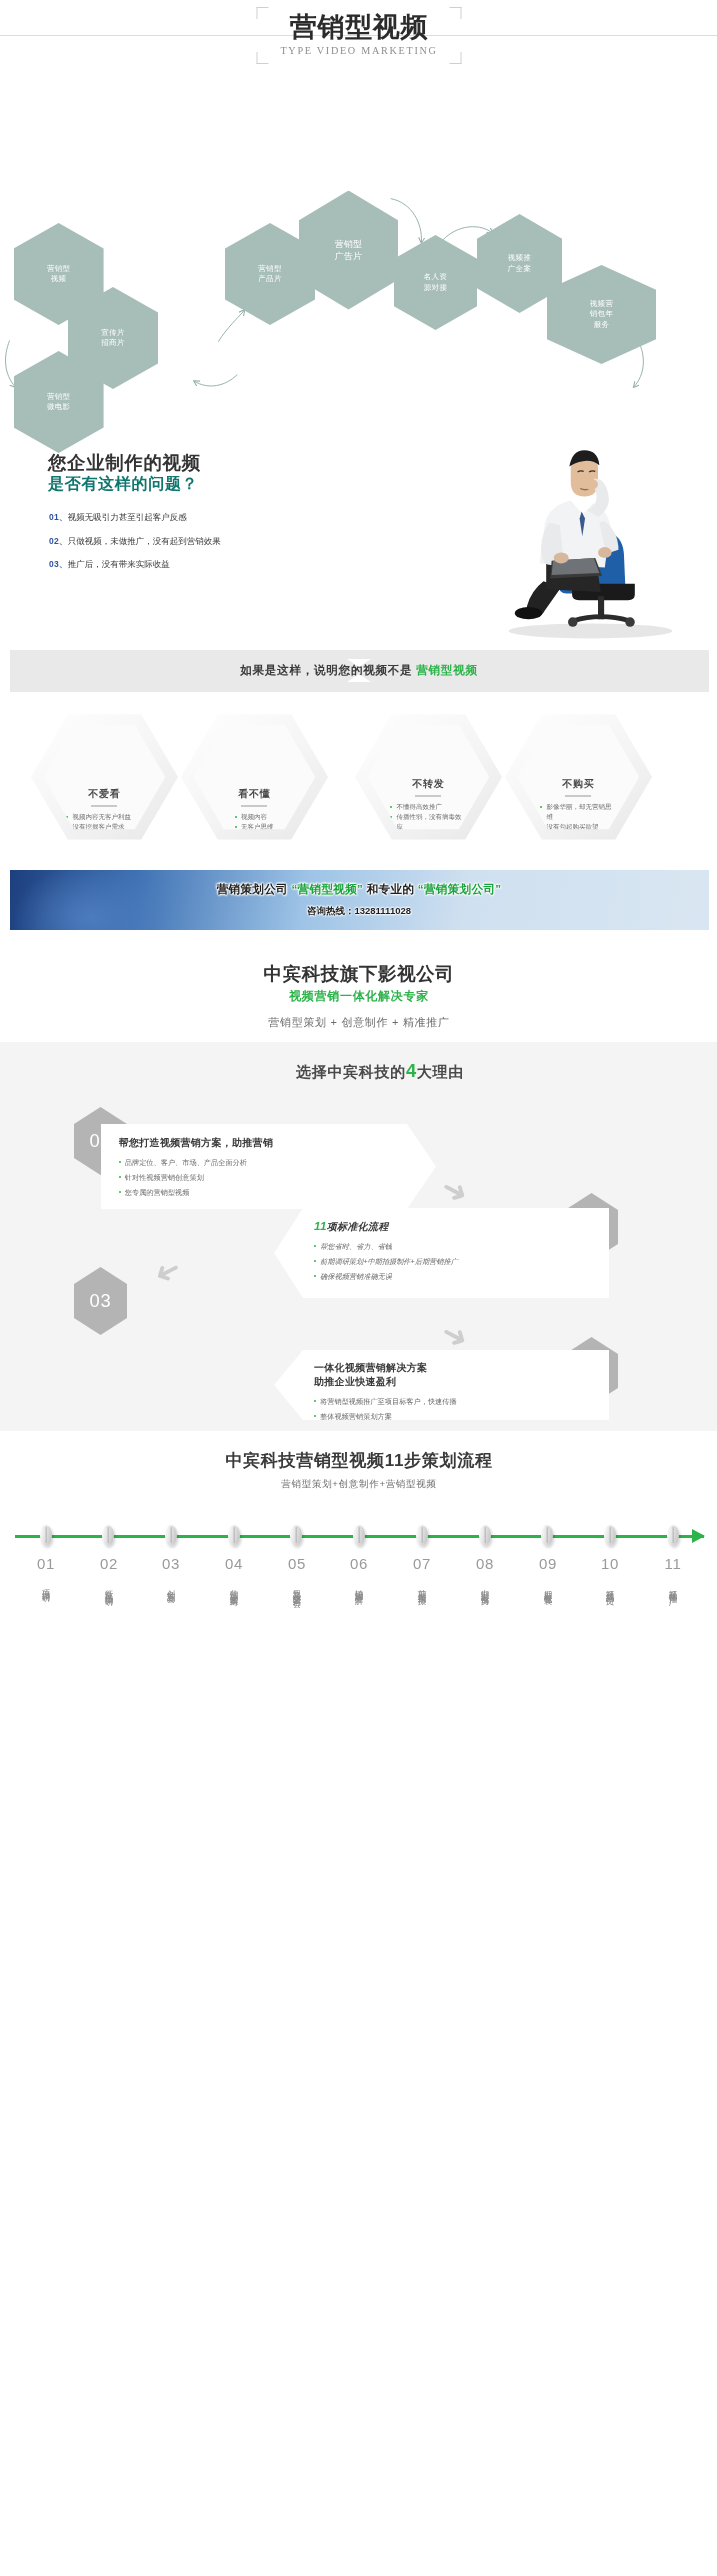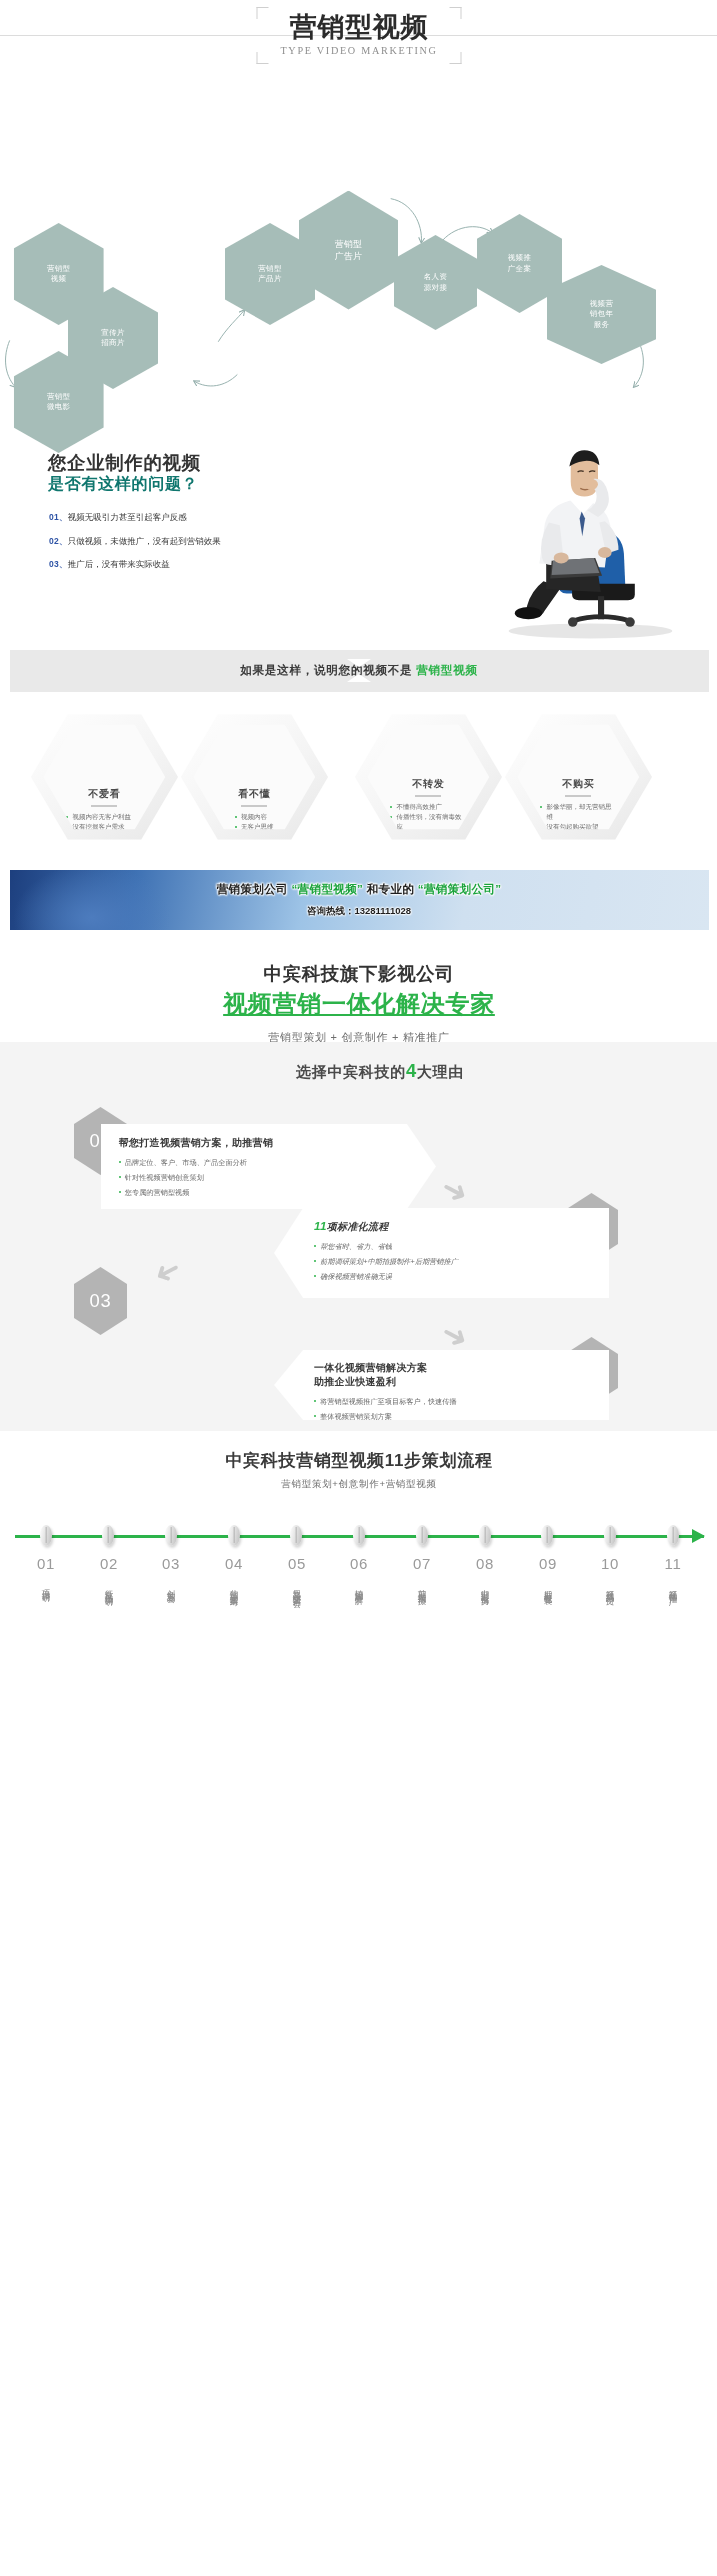--- a/index.html
+++ b/index.html
@@ -121,21 +121,21 @@
   }
   .cta-l1{ font-size:11.6px; font-weight:bold; color:#1f1f1f; letter-spacing:0.3px;
     text-shadow:0 0 2px #fff,0 0 2px #fff,0 0 2.7px #fff,0.7px 0.7px 2px #fff,-0.7px -0.7px 2px #fff; }
   .cta-l1 em{ font-style:normal; color:#1aa33c; }
   .cta-l2{ font-size:9.5px; font-weight:bold; color:#1f1f1f; margin-top:8.2px;
     text-shadow:0 0 2px #fff,0 0 2px #fff,0.7px 0.7px 2px #fff,-0.7px -0.7px 2px #fff; }
 
   
   .sec-co{ position:relative; height:95px; text-align:center; }
   .co-1{ padding-top:13.6px; font-size:18.4px; font-weight:bold; color:#333; letter-spacing:0.7px; }
-  .co-2{ margin-top:2.7px; font-size:24px; font-weight:bold; color:#2cb34a; letter-spacing:0.7px;text-decoration:underline; }
+  .co-2{ margin-top:2.7px; font-size:12px; font-weight:bold; color:#2cb34a; letter-spacing:0.7px; }
   .co-3{ margin-top:9.5px; font-size:11px; color:#6d6d6d; letter-spacing:0.7px; }
 
   
   .sec-reason{ position:relative; background:#f4f4f4; height:389px; }
   .reason-h{ text-align:center; padding-top:17.7px; font-size:15px; font-weight:bold; color:#4a4a4a; letter-spacing:0.7px;margin-left:42px; }
   .reason-h b{ color:#2cb34a; font-size:18.4px; }
   .rcard{
     position:absolute; background:#ffffff;
     clip-path:polygon(0 0, calc(100% - 29px) 0, 100% 50%, calc(100% - 29px) 100%, 0 100%);
     filter:drop-shadow(1.4px 2px 3.4px rgba(0,0,0,0.10));

